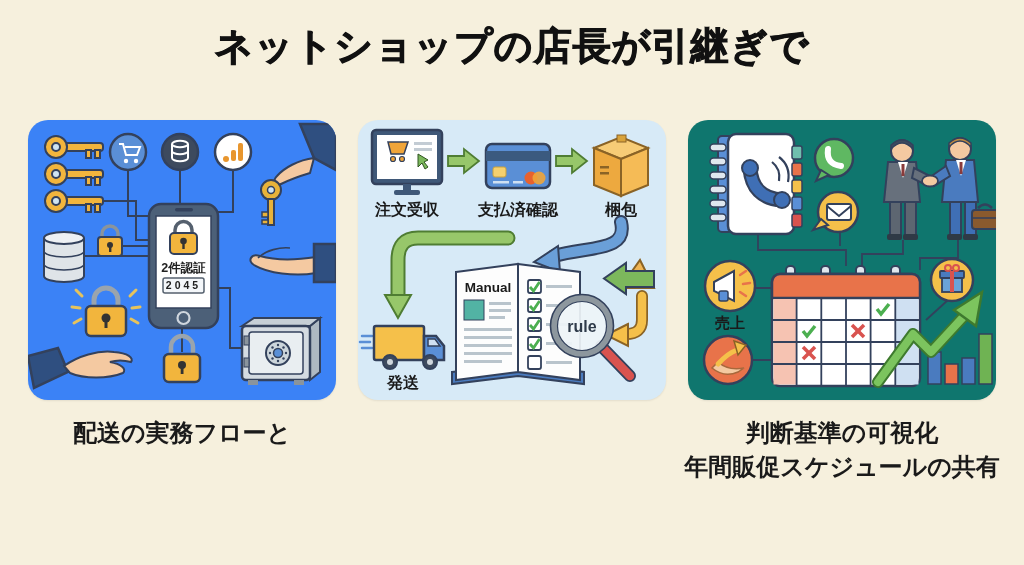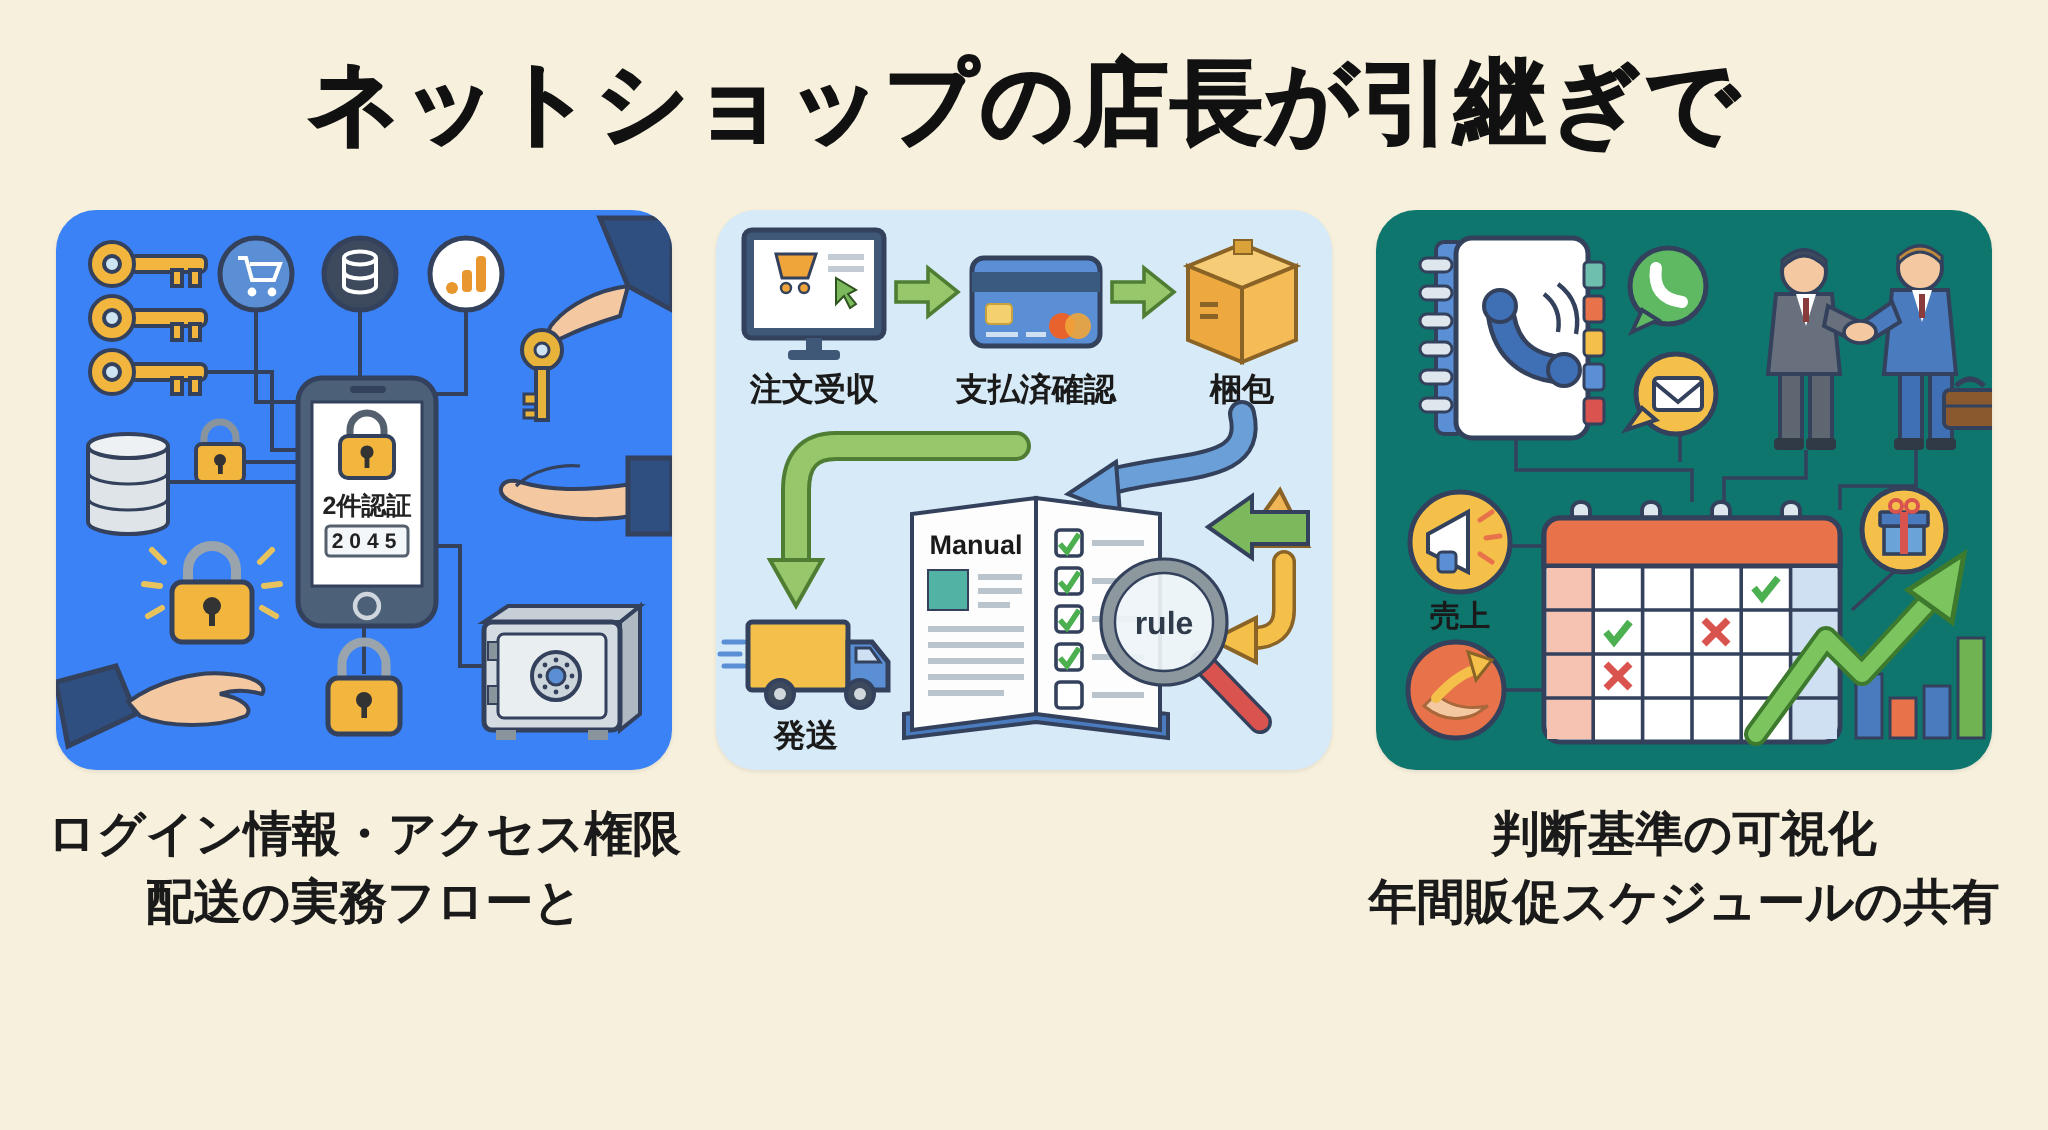--- a/index.html
+++ b/index.html
@@ -5,34 +5,35 @@
   html,body{margin:0;padding:0;}
   body{
     width:1024px;height:565px;overflow:hidden;
     background:#f6f0dd;
     font-family:"Liberation Sans","DejaVu Sans",sans-serif;
   }
   .page{width:1024px;height:565px;position:relative;}
   .title{
     margin:0;padding-top:24px;
     text-align:center;
-    font-size:46px;line-height:1.2;font-weight:900;color:#111;
+    font-size:38px;line-height:1.2;font-weight:900;color:#111;
     letter-spacing:1px;
     -webkit-text-stroke:1px #111;
   }
   .title-line{display:block;}
   .panels{
     display:flex;justify-content:center;gap:22px;
     margin-top:26px;
   }
   .column{width:308px;display:flex;flex-direction:column;align-items:center;}
   .panel{
     width:308px;height:280px;border-radius:20px;
     box-shadow:0 1px 2px rgba(0,0,0,0.08);
     overflow:hidden;
+    margin-top:24px;
   }
   .panel svg{display:block;width:308px;height:280px;}
   .panel-1{background:#3b82f6;}
   .panel-2{background:#d7eaf7;}
   .panel-3{background:#0f766e;}
   .caption{
     margin:16px 0 0 0;
     text-align:center;
     font-size:24px;line-height:1.42;font-weight:800;color:#1a1a1a;
     white-space:nowrap;
@@ -201,21 +202,20 @@
                 <circle cx="255.5" cy="227.5" r="1.2"></circle>
               <circle cx="244.5" cy="238.5" r="1.2"></circle>
                 <circle cx="255.5" cy="238.5" r="1.2"></circle>
             </g>
             <rect x="220" y="260" width="10" height="5" fill="#8a949c"></rect>
             <rect x="266" y="260" width="10" height="5" fill="#8a949c"></rect>
           </g>
         </svg>
       </div>
       <p class="caption">
-        <span class="cap-line">ログイン情報・アクセス権限</span>
         <span class="cap-line">配送の実務フローと</span>
       </p>
     </section>
 
     <section class="column">
       <div class="panel panel-2">
         <svg viewBox="0 0 308 280">
 
           <g>
             <rect x="14" y="10" width="70" height="54" rx="4" fill="#3f5878" stroke="#33415c" stroke-width="2.5"></rect>

